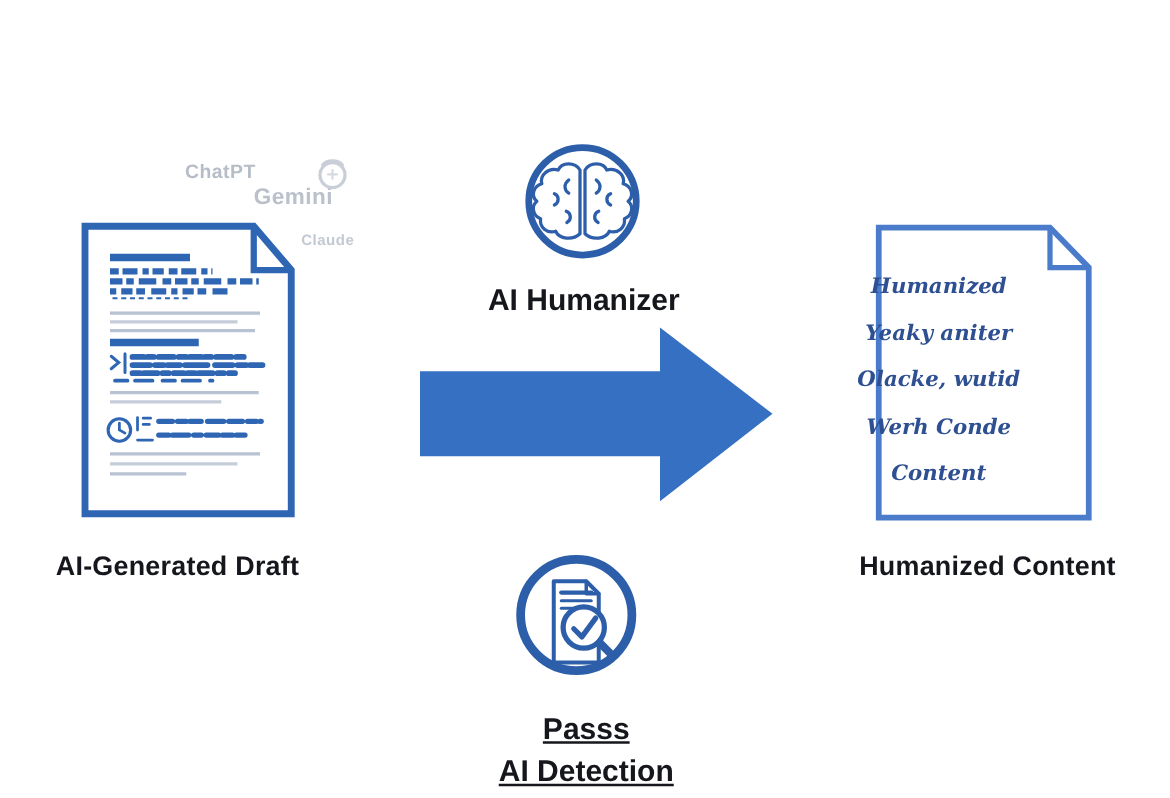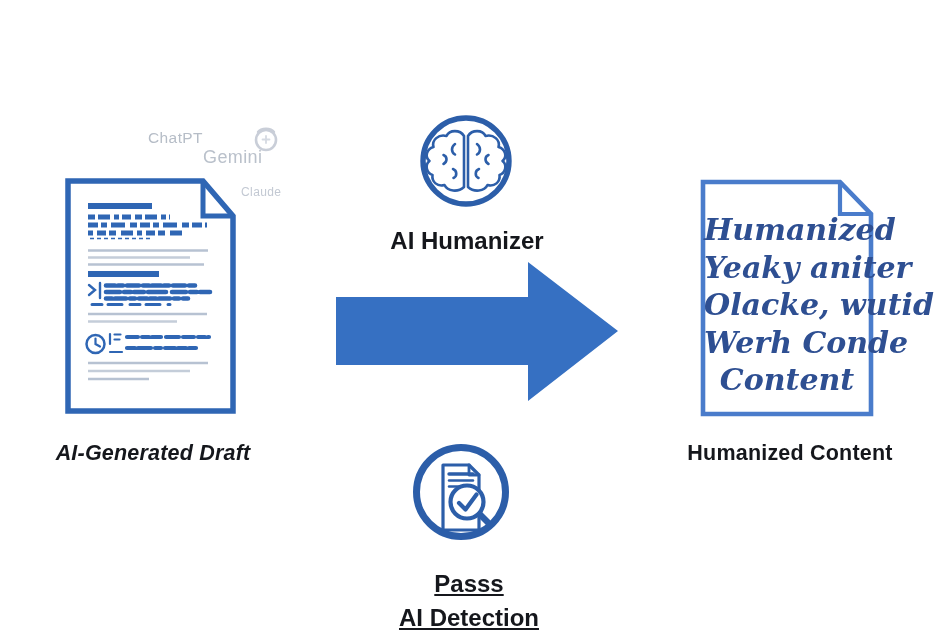--- a/index.html
+++ b/index.html
@@ -2,34 +2,34 @@
 <html style="--primary: #3670c2; --dark: #2c5ea9; --doc_left: #2f66b4; --doc_right: #4a7ccb; --ink: #2e4f92; --gray_line: #b7c2d2; --label: #15171c; --faded: #b6bdc7;"><head>
 <meta charset="utf-8">
 <style>
   html,body{margin:0;padding:0;background:#fff;}
   .canvas{
     position:relative;width:936px;height:638px;background:#ffffff;
     font-family:"Liberation Sans",sans-serif;overflow:hidden;
   }
   .abs{position:absolute;}
   
-  .faded{position:absolute;color:var(--faded);font-weight:400;}
+  .faded{position:absolute;color:var(--faded);font-weight:700;}
   .faded.chatpt{left:148px;top:129px;font-size:15.5px;letter-spacing:.4px;}
   .faded.gemini{left:203px;top:147px;font-size:18px;color:#bac1cb;letter-spacing:.4px;}
   .faded.claude{left:241px;top:185px;font-size:12px;color:#c3c9d3;letter-spacing:.4px;}
   
   .big-label{position:absolute;text-align:center;font-weight:700;
     color:var(--label);font-size:21.5px;letter-spacing:.2px;}
   .mid-label{position:absolute;text-align:center;font-weight:700;
     color:var(--label);font-size:24px;line-height:33.5px;}
   
   .handwriting{
-    position:absolute;left:704px;top:211px;width:166px;text-align:center;
+    position:absolute;left:668px;top:211px;width:166px;text-align:center;
     font-family:"DejaVu Serif",serif;font-style:italic;font-weight:700;
-    color:var(--ink);font-size:30px;line-height:37.6px;white-space:nowrap;
+    color:var(--ink);font-size:17px;line-height:37.6px;white-space:nowrap;
   }
   
   svg{display:block;}
   .s-docL{stroke:var(--doc_left);}
   .f-docL{fill:var(--doc_left);}
   .s-docR{stroke:var(--doc_right);}
   .s-dark{stroke:var(--dark);}
   .s-gray{stroke:var(--gray_line);}
   .f-primary{fill:var(--primary);}
   .s-faded{stroke:#c9ced8;}
@@ -89,21 +89,21 @@
       <line x1="127" y1="337" x2="209" y2="337" stroke-width="4.2" stroke-dasharray="11 4 7 3 9 5 13 4"></line>
       <line x1="127" y1="348" x2="196" y2="348" stroke-width="4.2" stroke-dasharray="8 3 13 4 6 4 10 3"></line>
     </g>
     <g class="s-gray" fill="none" stroke-width="2.6">
       <line x1="88" y1="363" x2="208" y2="363"></line>
       <line x1="88" y1="371" x2="190" y2="371" stroke="#c4cdd9"></line>
       <line x1="88" y1="379" x2="149" y2="379"></line>
     </g>
   </svg>
 
-  <div class="big-label" style="left:23px;top:441px;width:260px;font-style:italic;">AI-Generated Draft</div>
+  <div class="big-label" style="left:12px;top:441px;width:260px;">AI-Generated Draft</div>
 
   <svg class="abs" style="left:419px;top:114px;" width="94" height="94" viewBox="0 0 94 94">
     <circle cx="47" cy="47" r="43" fill="#ffffff" class="s-dark" stroke-width="5.4"></circle>
     <g class="s-dark" stroke-width="2.6" stroke-linecap="round" stroke-linejoin="round">
       <g id="hemi">
         <path d="M45,22 C41,15.5 30.5,15.5 27.5,22 C19.5,20 12.5,26 14.5,33 C7.5,35 5.5,43 10.5,47 C5.5,51 7.5,59 13.5,61 C12.5,68 18.5,73 25.5,71 C28.5,77.5 39,78.5 45,73 Z" fill="#ffffff"></path>
         <path d="M36,30 C32,33 32,38 36,40.5" fill="none"></path>
         <path d="M24.5,41 C28.5,42.5 28.5,48 24.5,50" fill="none"></path>
         <path d="M34,55 C38,56.5 38.5,62 34.5,64" fill="none"></path>
       </g>

